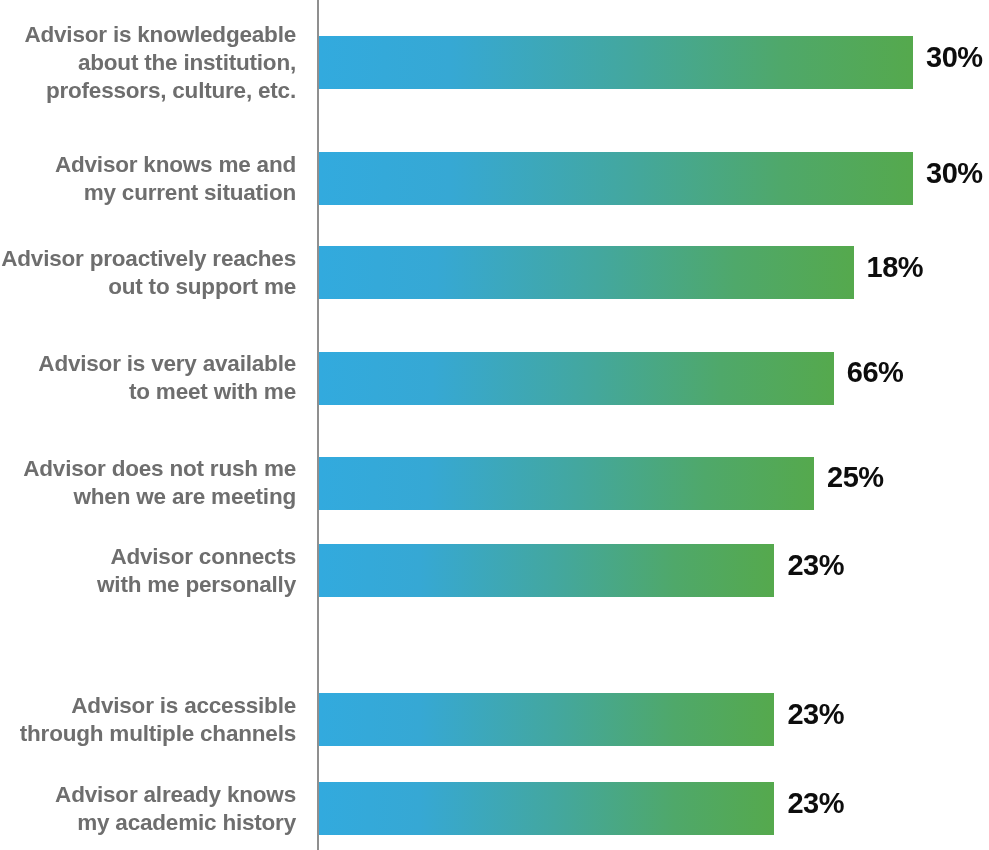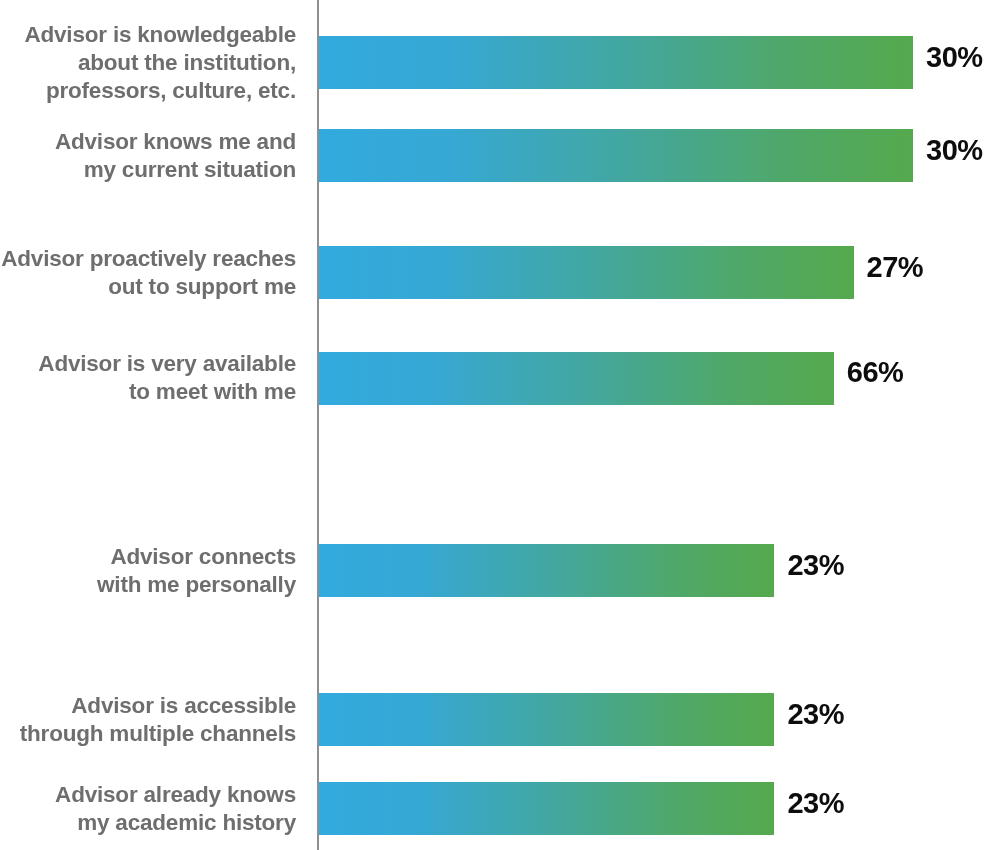--- a/index.html
+++ b/index.html
@@ -96,42 +96,50 @@
   <div id="plot-area">
       <div class="bar-row" style="top: 36px;">
         <div class="cat-label">Advisor is knowledgeable
 about the institution,
 professors, culture, etc.</div>
         <div class="bar-track">
           <div class="bar-fill" style="width: 594px;"></div>
           <div class="bar-value" style="left: 607px;">30%</div>
         </div>
       </div>
-      <div class="bar-row" style="top: 129px;">
+      <div class="bar-row" style="top: 152px;">
         <div class="cat-label">Advisor knows me and
 my current situation</div>
         <div class="bar-track">
           <div class="bar-fill" style="width: 594px;"></div>
           <div class="bar-value" style="left: 607px;">30%</div>
         </div>
       </div>
       <div class="bar-row" style="top: 246.4px; text-decoration: underline;">
         <div class="cat-label">Advisor proactively reaches
 out to support me</div>
         <div class="bar-track">
           <div class="bar-fill" style="width: 534.6px;"></div>
-          <div class="bar-value" style="left: 547.6px;">27%</div>
+          <div class="bar-value" style="left: 547.6px;">18%</div>
         </div>
       </div>
       <div class="bar-row" style="top: 351.6px; border-radius: 26px;">
         <div class="cat-label">Advisor is very available
 to meet with me</div>
         <div class="bar-track">
           <div class="bar-fill" style="width: 514.8px;"></div>
           <div class="bar-value" style="left: 527.8px;">66%</div>
+        </div>
+      </div>
+      <div class="bar-row" style="top: 456.8px;">
+        <div class="cat-label">Advisor does not rush me
+when we are meeting</div>
+        <div class="bar-track">
+          <div class="bar-fill" style="width: 495px;"></div>
+          <div class="bar-value" style="left: 508px;">25%</div>
         </div>
       </div>
       <div class="bar-row" style="top: 544px;">
         <div class="cat-label">Advisor connects
 with me personally</div>
         <div class="bar-track">
           <div class="bar-fill" style="width: 455.4px;"></div>
           <div class="bar-value" style="left: 468.4px;">23%</div>
         </div>
       </div>

